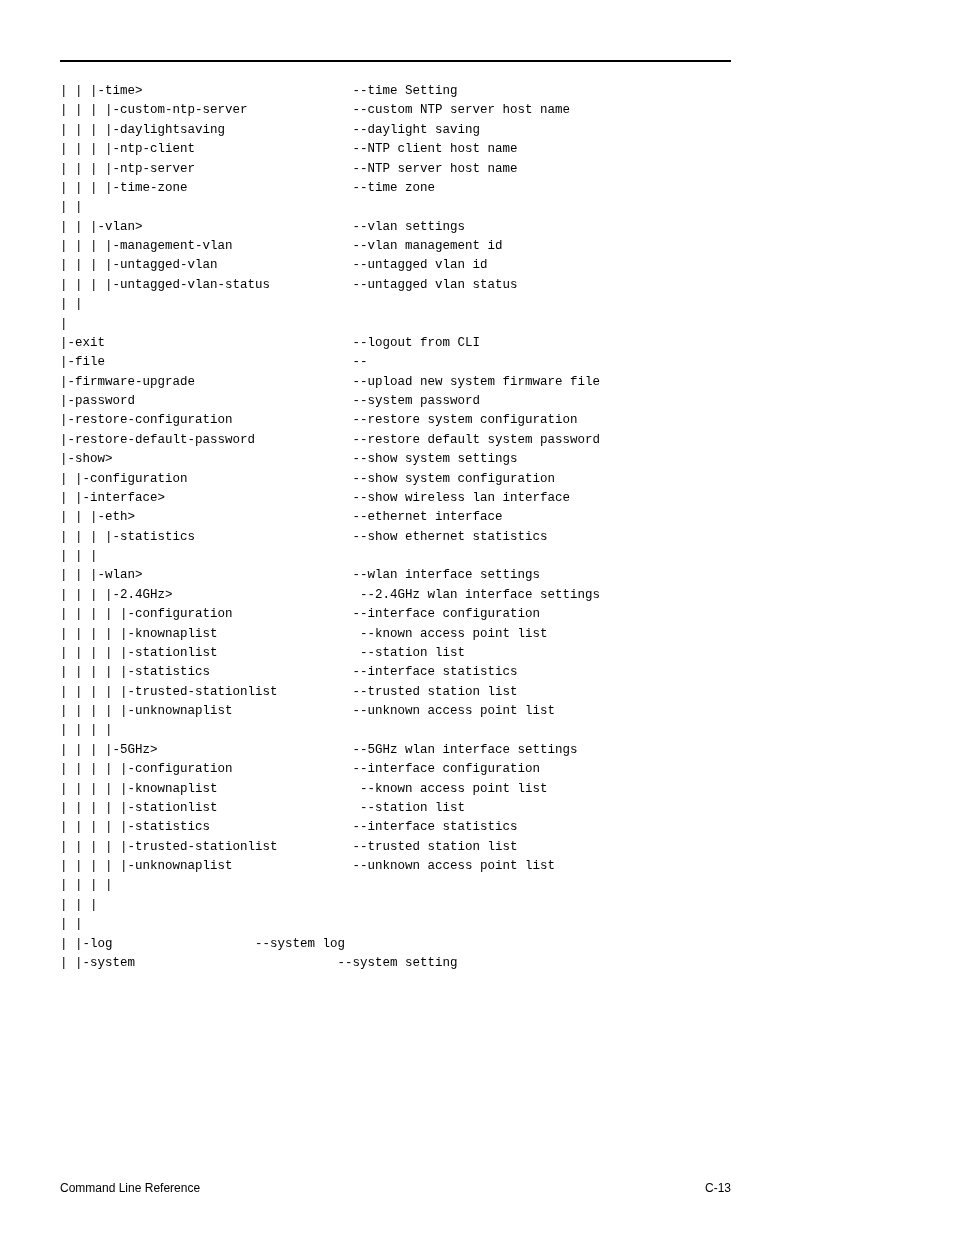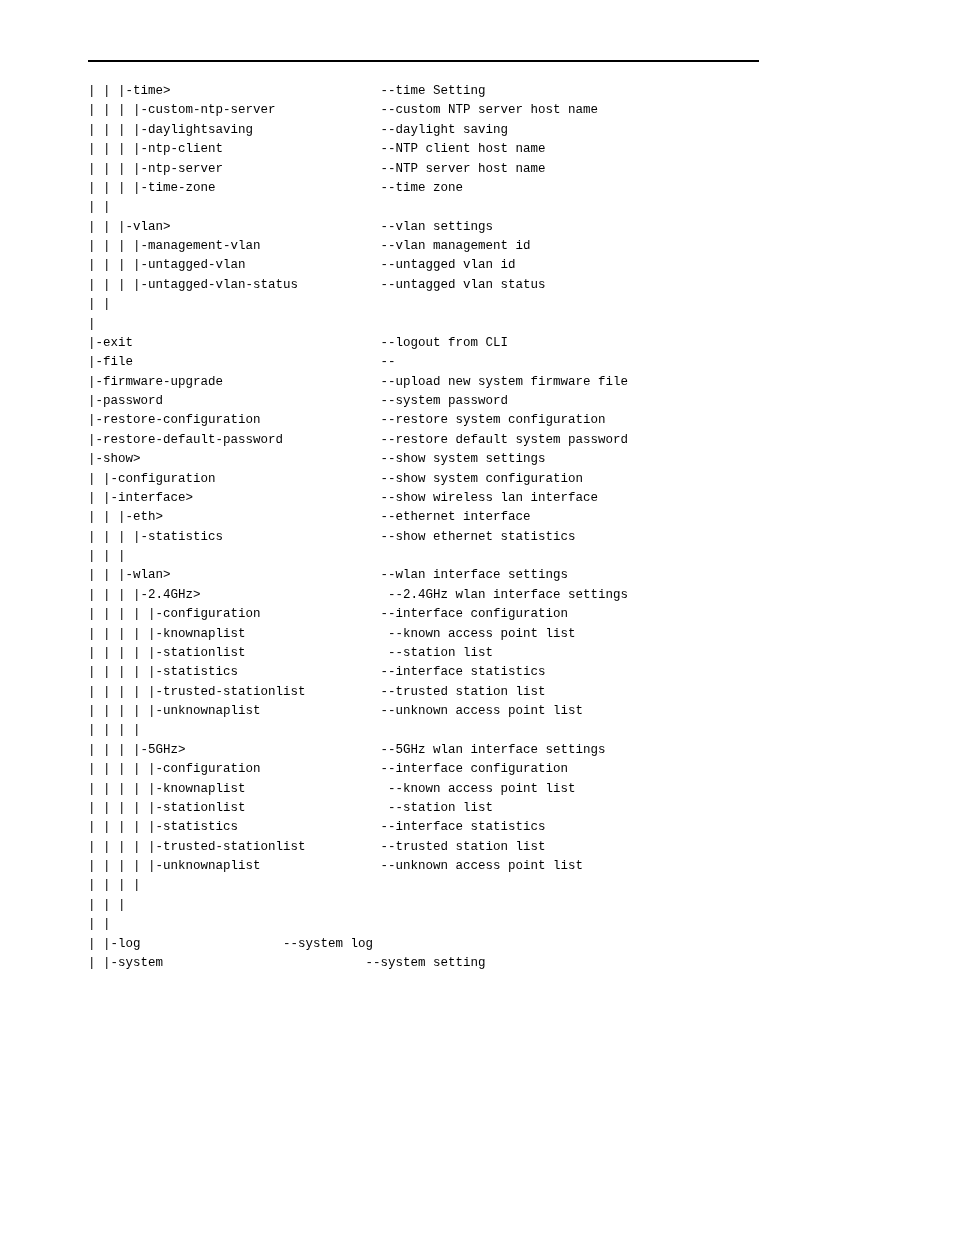--- a/index.html
+++ b/index.html
@@ -16,21 +16,20 @@
       font-size: 13px;
       color: #000000;
       position: relative;
     }
 
     .page-container {
       width: 791px;
       min-height: 1235px;
       padding: 60px 60px 80px 60px;
       position: relative;
-      margin-left: 28px;
     }
 
     .top-border {
       border-top: 2px solid #000000;
       margin-bottom: 20px;
     }
 
     .code-block {
       font-family: 'Courier New', Courier, monospace;
       font-size: 12.5px;
@@ -106,13 +105,17 @@
 | | | | |-stationlist                   --station list
 | | | | |-statistics                   --interface statistics
 | | | | |-trusted-stationlist          --trusted station list
 | | | | |-unknownaplist                --unknown access point list
 | | | |
 | | |
 | |
 | |-log                   --system log
 | |-system                           --system setting</div>
 
+  <div class="bottom-footer">
+    <span class="footer-left">Command Line Reference</span>
+    <span class="footer-right">C-13</span>
+  </div>
 </div>
 
 </body></html>

